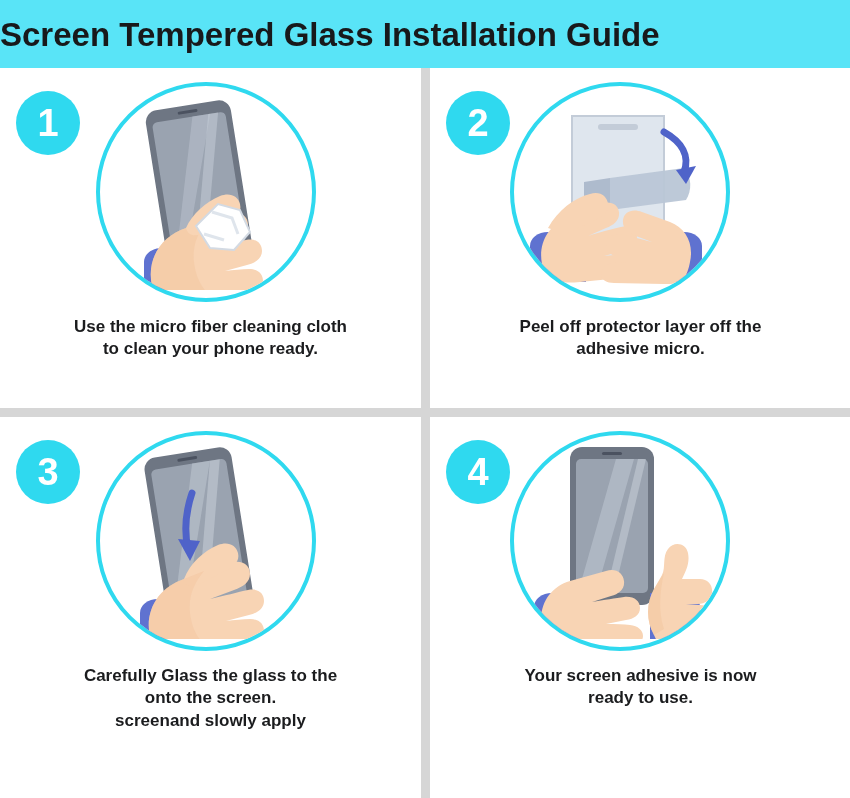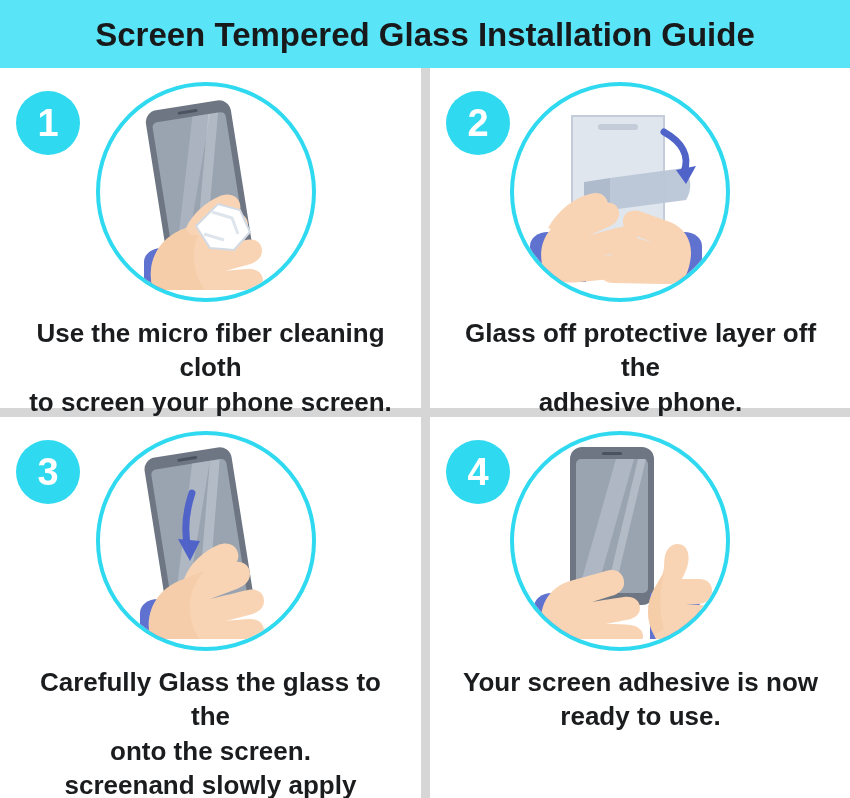--- a/index.html
+++ b/index.html
@@ -22,21 +22,21 @@
   
   .header {
     position: absolute;
     left: 0;
     top: 0;
     width: 850px;
     height: 68px;
     background: #59e4f7;
     display: flex;
     align-items: center;
-    justify-content: center;
+    justify-content: flex-start;
   }
   .header-title {
     font-size: 33px;
     font-weight: bold;
     color: #18191b;
     letter-spacing: 0px;
     text-align: center;
     line-height: 1;
     white-space: nowrap;
   }
@@ -101,21 +101,21 @@
     background: #ffffff;
     overflow: hidden;
   }
   .cell-2 .illus, .cell-4 .illus { left: 80px; }
   .caption {
     position: absolute;
     left: 20px;
     top: 248px;
     width: 381px;
     text-align: center;
-    font-size: 26px;
+    font-size: 17px;
     font-weight: bold;
     color: #1b1c1e;
     line-height: 1.32;
   }
   .caption span { display: block; }
   .illus svg { display: block; }
 </style>
 </head>
 <body>
 
@@ -157,21 +157,21 @@
           <path d="M86 142 C92 128 106 116 120 110 C130 106 138 110 140 118 C142 126 136 132 127 136
                    L104 147 C95 151 88 150 86 142 Z" fill="#f8d4b4"></path>
 
           <path d="M96 140 L118 118 L140 124 L150 146 L134 164 L110 162 Z" fill="#ffffff" stroke="#d3dae3" stroke-width="2"></path>
           <path d="M112 126 L132 132 L138 148" fill="none" stroke="#dfe5ec" stroke-width="3"></path>
           <path d="M104 148 L124 154" fill="none" stroke="#dfe5ec" stroke-width="3"></path>
         </svg>
       </div>
       <div class="caption">
         <span>Use the micro fiber cleaning cloth</span>
-        <span>to screen your phone screen.</span>
+        <span>to clean your phone ready.</span>
       </div>
     </div>
 
     <div class="cell cell-2">
       <div class="step-badge">2</div>
       <div class="illus">
         <svg width="204" height="204" viewBox="0 0 204 204" xmlns="http://www.w3.org/2000/svg">
 
           <path d="M58 30 L150 30 L150 160 L128 182 L80 182 L58 160 Z" fill="#dfe6ee" stroke="#c3ccd8" stroke-width="2"></path>
           <rect x="84" y="38" width="40" height="6" rx="3" fill="#c3ccd8"></rect>
@@ -190,22 +190,22 @@
           <path d="M34 142 C44 124 60 112 76 108 C86 105 93 110 94 118 C95 126 89 131 81 134 L52 148 Z" fill="#f8d4b4"></path>
 
           <path d="M188 196 L188 160 C188 152 180 146 170 146 L140 146 L140 196 Z" fill="#5f72d0"></path>
           <path d="M176 176 C180 158 172 142 156 136 L128 126 C118 122 110 126 109 134 C108 142 114 147 122 150
                    L138 156 C126 153 116 150 108 149 C98 147 92 152 92 159 C92 166 98 170 106 172
                    L124 176 C114 176 106 176 100 177 C92 178 87 182 87 188 C87 194 93 197 100 197
                    L150 198 C168 199 173 192 176 176 Z" fill="#f8d4b4"></path>
         </svg>
       </div>
       <div class="caption">
-        <span>Glass off protective layer off the</span>
-        <span>adhesive phone.</span>
+        <span>Peel off protector layer off the</span>
+        <span>adhesive micro.</span>
       </div>
     </div>
 
     <div class="cell cell-3">
       <div class="step-badge">3</div>
       <div class="illus">
         <svg width="204" height="204" viewBox="0 0 204 204" xmlns="http://www.w3.org/2000/svg">
           <g transform="rotate(-9 102 104)">
             <rect x="56" y="16" width="88" height="164" rx="12" fill="#6e7683"></rect>
             <rect x="62" y="28" width="76" height="140" rx="5" fill="#9aa3b0"></rect>

